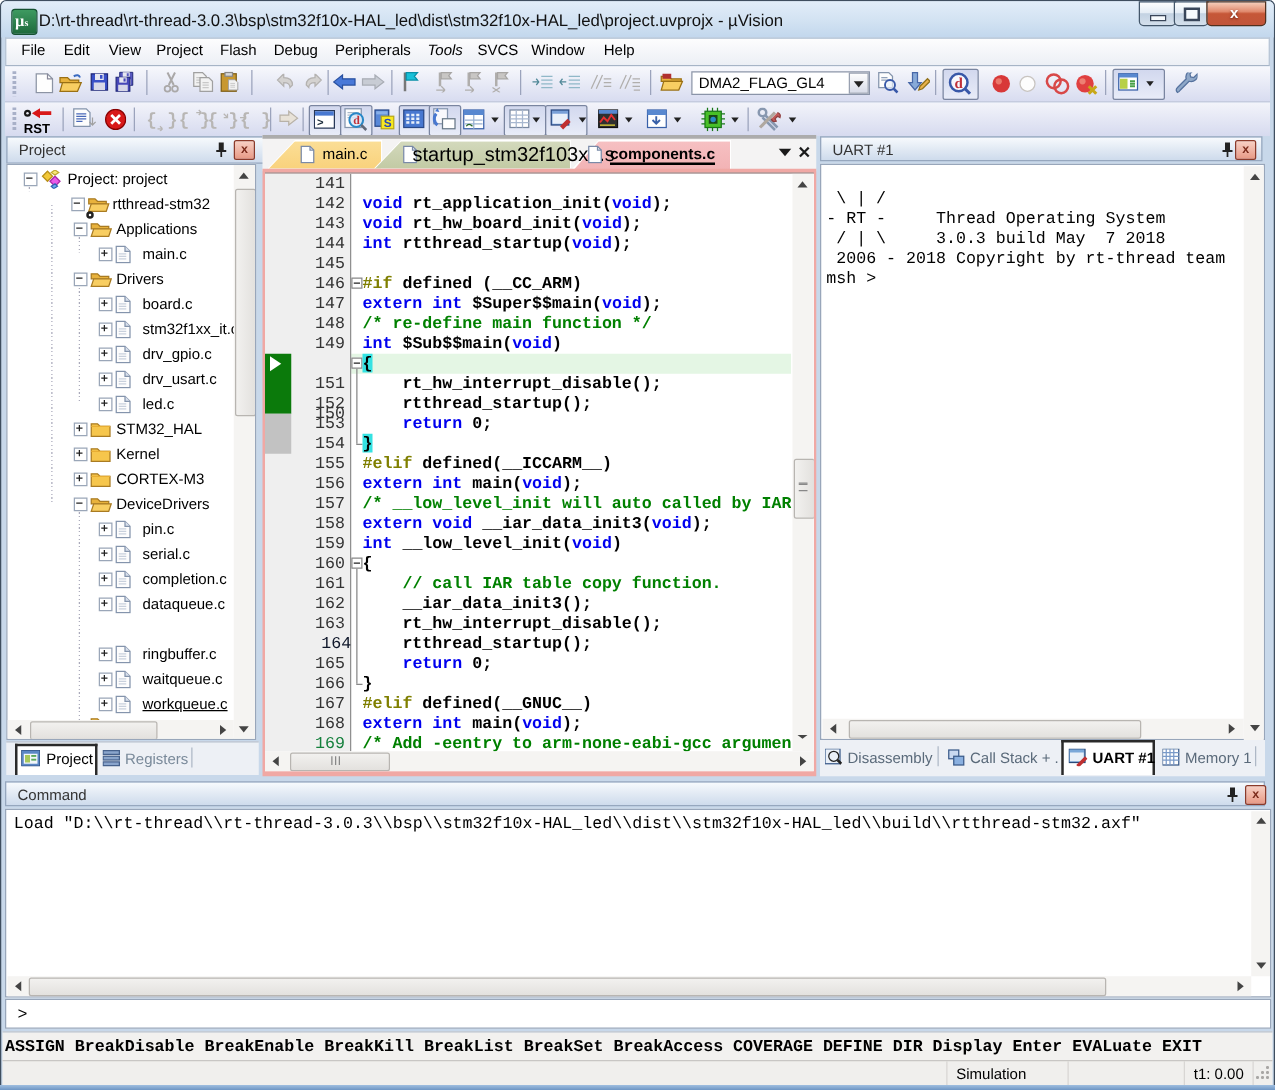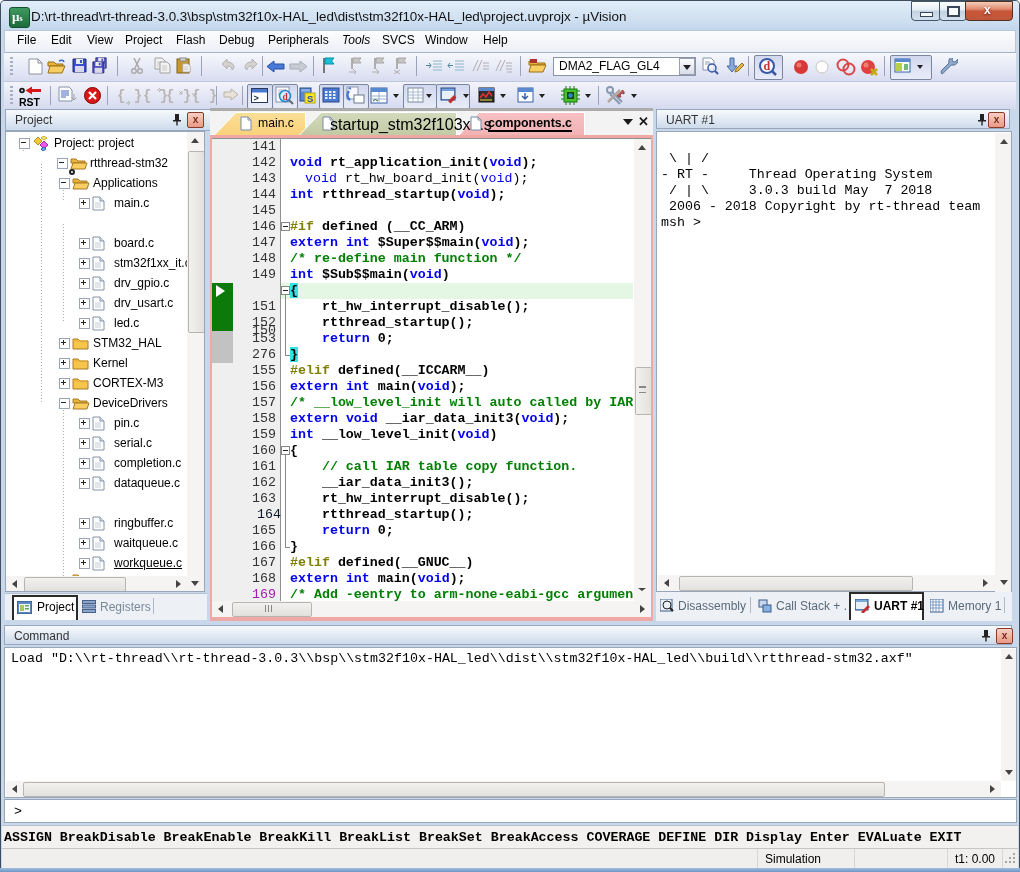--- a/index.html
+++ b/index.html
@@ -475,20 +475,28 @@
             <path d="M1 1 h7 l4 4 v9 h-11 z" fill="#FDFDFD" stroke="#8494AC"></path>
             <path d="M8 1 v4 h4" fill="#D8E0EC" stroke="#8494AC"></path>
             <g stroke="#C8D0DC">
               <line x1="3" y1="7" x2="9" y2="7"></line>
               <line x1="3" y1="9" x2="9" y2="9"></line>
               <line x1="3" y1="11" x2="9" y2="11"></line>
             </g>
           </svg></div>
         <div class="abs" style="left:108px;top:0;">main.c</div>
       </div>
+      <div class="treerow" style="left:0;top:81px;width:180px;">
+        <div class="ebox" style="left:53px;top:5px;"></div>
+        <div class="abs" style="left:66px;top:3px;"><svg width="18" height="14">
+            <path d="M1 3 h5 l2 2 h7 v2 h-14 z" fill="#E8B23C" stroke="#A97B22"></path>
+            <path d="M3 7 h14 l-2 6 h-14 z" fill="#F8CE62" stroke="#A97B22"></path>
+          </svg></div>
+        <div class="abs" style="left:87px;top:0;">Drivers</div>
+      </div>
       <div class="treerow" style="left:0;top:101px;width:180px;">
         <div class="ebox plus" style="left:73px;top:5px;"></div>
         <div class="abs" style="left:86px;top:3px;"><svg width="13" height="15">
             <path d="M1 1 h7 l4 4 v9 h-11 z" fill="#FDFDFD" stroke="#8494AC"></path>
             <path d="M8 1 v4 h4" fill="#D8E0EC" stroke="#8494AC"></path>
             <g stroke="#C8D0DC">
               <line x1="3" y1="7" x2="9" y2="7"></line>
               <line x1="3" y1="9" x2="9" y2="9"></line>
               <line x1="3" y1="11" x2="9" y2="11"></line>
             </g>
@@ -750,51 +758,51 @@
     <div class="mono abs" style="left:22px;top:48px;width:42px;text-align:right;color:#333;">144</div>
     <div class="mono abs" style="left:22px;top:64px;width:42px;text-align:right;color:#333;">145</div>
     <div class="mono abs" style="left:22px;top:80px;width:42px;text-align:right;color:#333;">146</div>
     <div class="mono abs" style="left:22px;top:96px;width:42px;text-align:right;color:#333;">147</div>
     <div class="mono abs" style="left:22px;top:112px;width:42px;text-align:right;color:#333;">148</div>
     <div class="mono abs" style="left:22px;top:128px;width:42px;text-align:right;color:#333;">149</div>
     <div class="mono abs" style="left:22px;top:144px;width:42px;text-align:right;color:#333;margin-top:40px;">150</div>
     <div class="mono abs" style="left:22px;top:160px;width:42px;text-align:right;color:#333;">151</div>
     <div class="mono abs" style="left:22px;top:176px;width:42px;text-align:right;color:#333;">152</div>
     <div class="mono abs" style="left:22px;top:192px;width:42px;text-align:right;color:#333;">153</div>
-    <div class="mono abs" style="left:22px;top:208px;width:42px;text-align:right;color:#333;">276</div>
+    <div class="mono abs" style="left:22px;top:208px;width:42px;text-align:right;color:#333;">154</div>
     <div class="mono abs" style="left:22px;top:224px;width:42px;text-align:right;color:#333;">155</div>
     <div class="mono abs" style="left:22px;top:240px;width:42px;text-align:right;color:#333;">156</div>
     <div class="mono abs" style="left:22px;top:256px;width:42px;text-align:right;color:#333;">157</div>
     <div class="mono abs" style="left:22px;top:272px;width:42px;text-align:right;color:#333;">158</div>
     <div class="mono abs" style="left:22px;top:288px;width:42px;text-align:right;color:#333;">159</div>
     <div class="mono abs" style="left:22px;top:304px;width:42px;text-align:right;color:#333;">160</div>
     <div class="mono abs" style="left:22px;top:320px;width:42px;text-align:right;color:#333;">161</div>
     <div class="mono abs" style="left:22px;top:336px;width:42px;text-align:right;color:#333;">162</div>
     <div class="mono abs" style="left:22px;top:352px;width:42px;text-align:right;color:#333;">163</div>
     <div class="mono abs" style="left:36px;top:368px;width:42px;text-align:center;color:#0f172a;">164</div>
     <div class="mono abs" style="left:22px;top:384px;width:42px;text-align:right;color:#333;">165</div>
     <div class="mono abs" style="left:22px;top:400px;width:42px;text-align:right;color:#333;">166</div>
     <div class="mono abs" style="left:22px;top:416px;width:42px;text-align:right;color:#333;">167</div>
     <div class="mono abs" style="left:22px;top:432px;width:42px;text-align:right;color:#333;">168</div>
-    <div class="mono abs" style="left:22px;top:448px;width:42px;text-align:right;color:#a21caf;">169</div>
+    <div class="mono abs" style="left:22px;top:448px;width:42px;text-align:right;color:#15803d;">169</div>
     <div class="abs" style="left:69px;top:83px;width:9px;height:9px;background:#fff;border:1px solid #888;box-sizing:border-box;">
         <div class="abs" style="left:1px;top:3px;width:5px;height:1px;background:#222;"></div>
       </div>
     <div class="abs" style="left:69px;top:147px;width:9px;height:9px;background:#fff;border:1px solid #888;box-sizing:border-box;">
         <div class="abs" style="left:1px;top:3px;width:5px;height:1px;background:#222;"></div>
       </div>
     <div class="abs" style="left:69px;top:307px;width:9px;height:9px;background:#fff;border:1px solid #888;box-sizing:border-box;">
         <div class="abs" style="left:1px;top:3px;width:5px;height:1px;background:#222;"></div>
       </div>
     <div class="abs" style="left:73px;top:156px;width:1px;height:60px;background:#888;"></div>
       <div class="abs" style="left:73px;top:216px;width:5px;height:1px;background:#888;"></div>
     <div class="abs" style="left:73px;top:316px;width:1px;height:92px;background:#888;"></div>
       <div class="abs" style="left:73px;top:408px;width:5px;height:1px;background:#888;"></div>
     <div class="mono abs codeline" style="left:78px;top:16px;font-weight:bold;"><span class="kw">void</span> rt_application_init(<span class="kw">void</span>);</div>
-    <div class="mono abs codeline" style="left:93px;top:32px;font-weight:normal;"><span class="kw">void</span> rt_hw_board_init(<span class="kw">void</span>);</div>
+    <div class="mono abs codeline" style="left:78px;top:32px;font-weight:bold;"><span class="kw">void</span> rt_hw_board_init(<span class="kw">void</span>);</div>
     <div class="mono abs codeline" style="left:78px;top:48px;font-weight:bold;"><span class="kw">int</span> rtthread_startup(<span class="kw">void</span>);</div>
     <div class="mono abs codeline" style="left:78px;top:80px;font-weight:bold;"><span class="pp">#if</span> defined (__CC_ARM)</div>
     <div class="mono abs codeline" style="left:78px;top:96px;font-weight:bold;"><span class="kw">extern</span> <span class="kw">int</span> $Super$$main(<span class="kw">void</span>);</div>
     <div class="mono abs codeline" style="left:78px;top:112px;font-weight:bold;"><span class="cm">/* re-define main function */</span></div>
     <div class="mono abs codeline" style="left:78px;top:128px;font-weight:bold;"><span class="kw">int</span> $Sub$$main(<span class="kw">void</span>)</div>
     <div class="mono abs codeline" style="left:78px;top:144px;font-weight:bold;"><span style="background:#35E2E2;">{</span></div>
     <div class="mono abs codeline" style="left:78px;top:160px;font-weight:bold;">    rt_hw_interrupt_disable();</div>
     <div class="mono abs codeline" style="left:78px;top:176px;font-weight:bold;">    rtthread_startup();</div>
     <div class="mono abs codeline" style="left:78px;top:192px;font-weight:bold;">    <span class="kw">return</span> 0;</div>
     <div class="mono abs codeline" style="left:78px;top:208px;font-weight:bold;"><span style="background:#35E2E2;">}</span></div>

